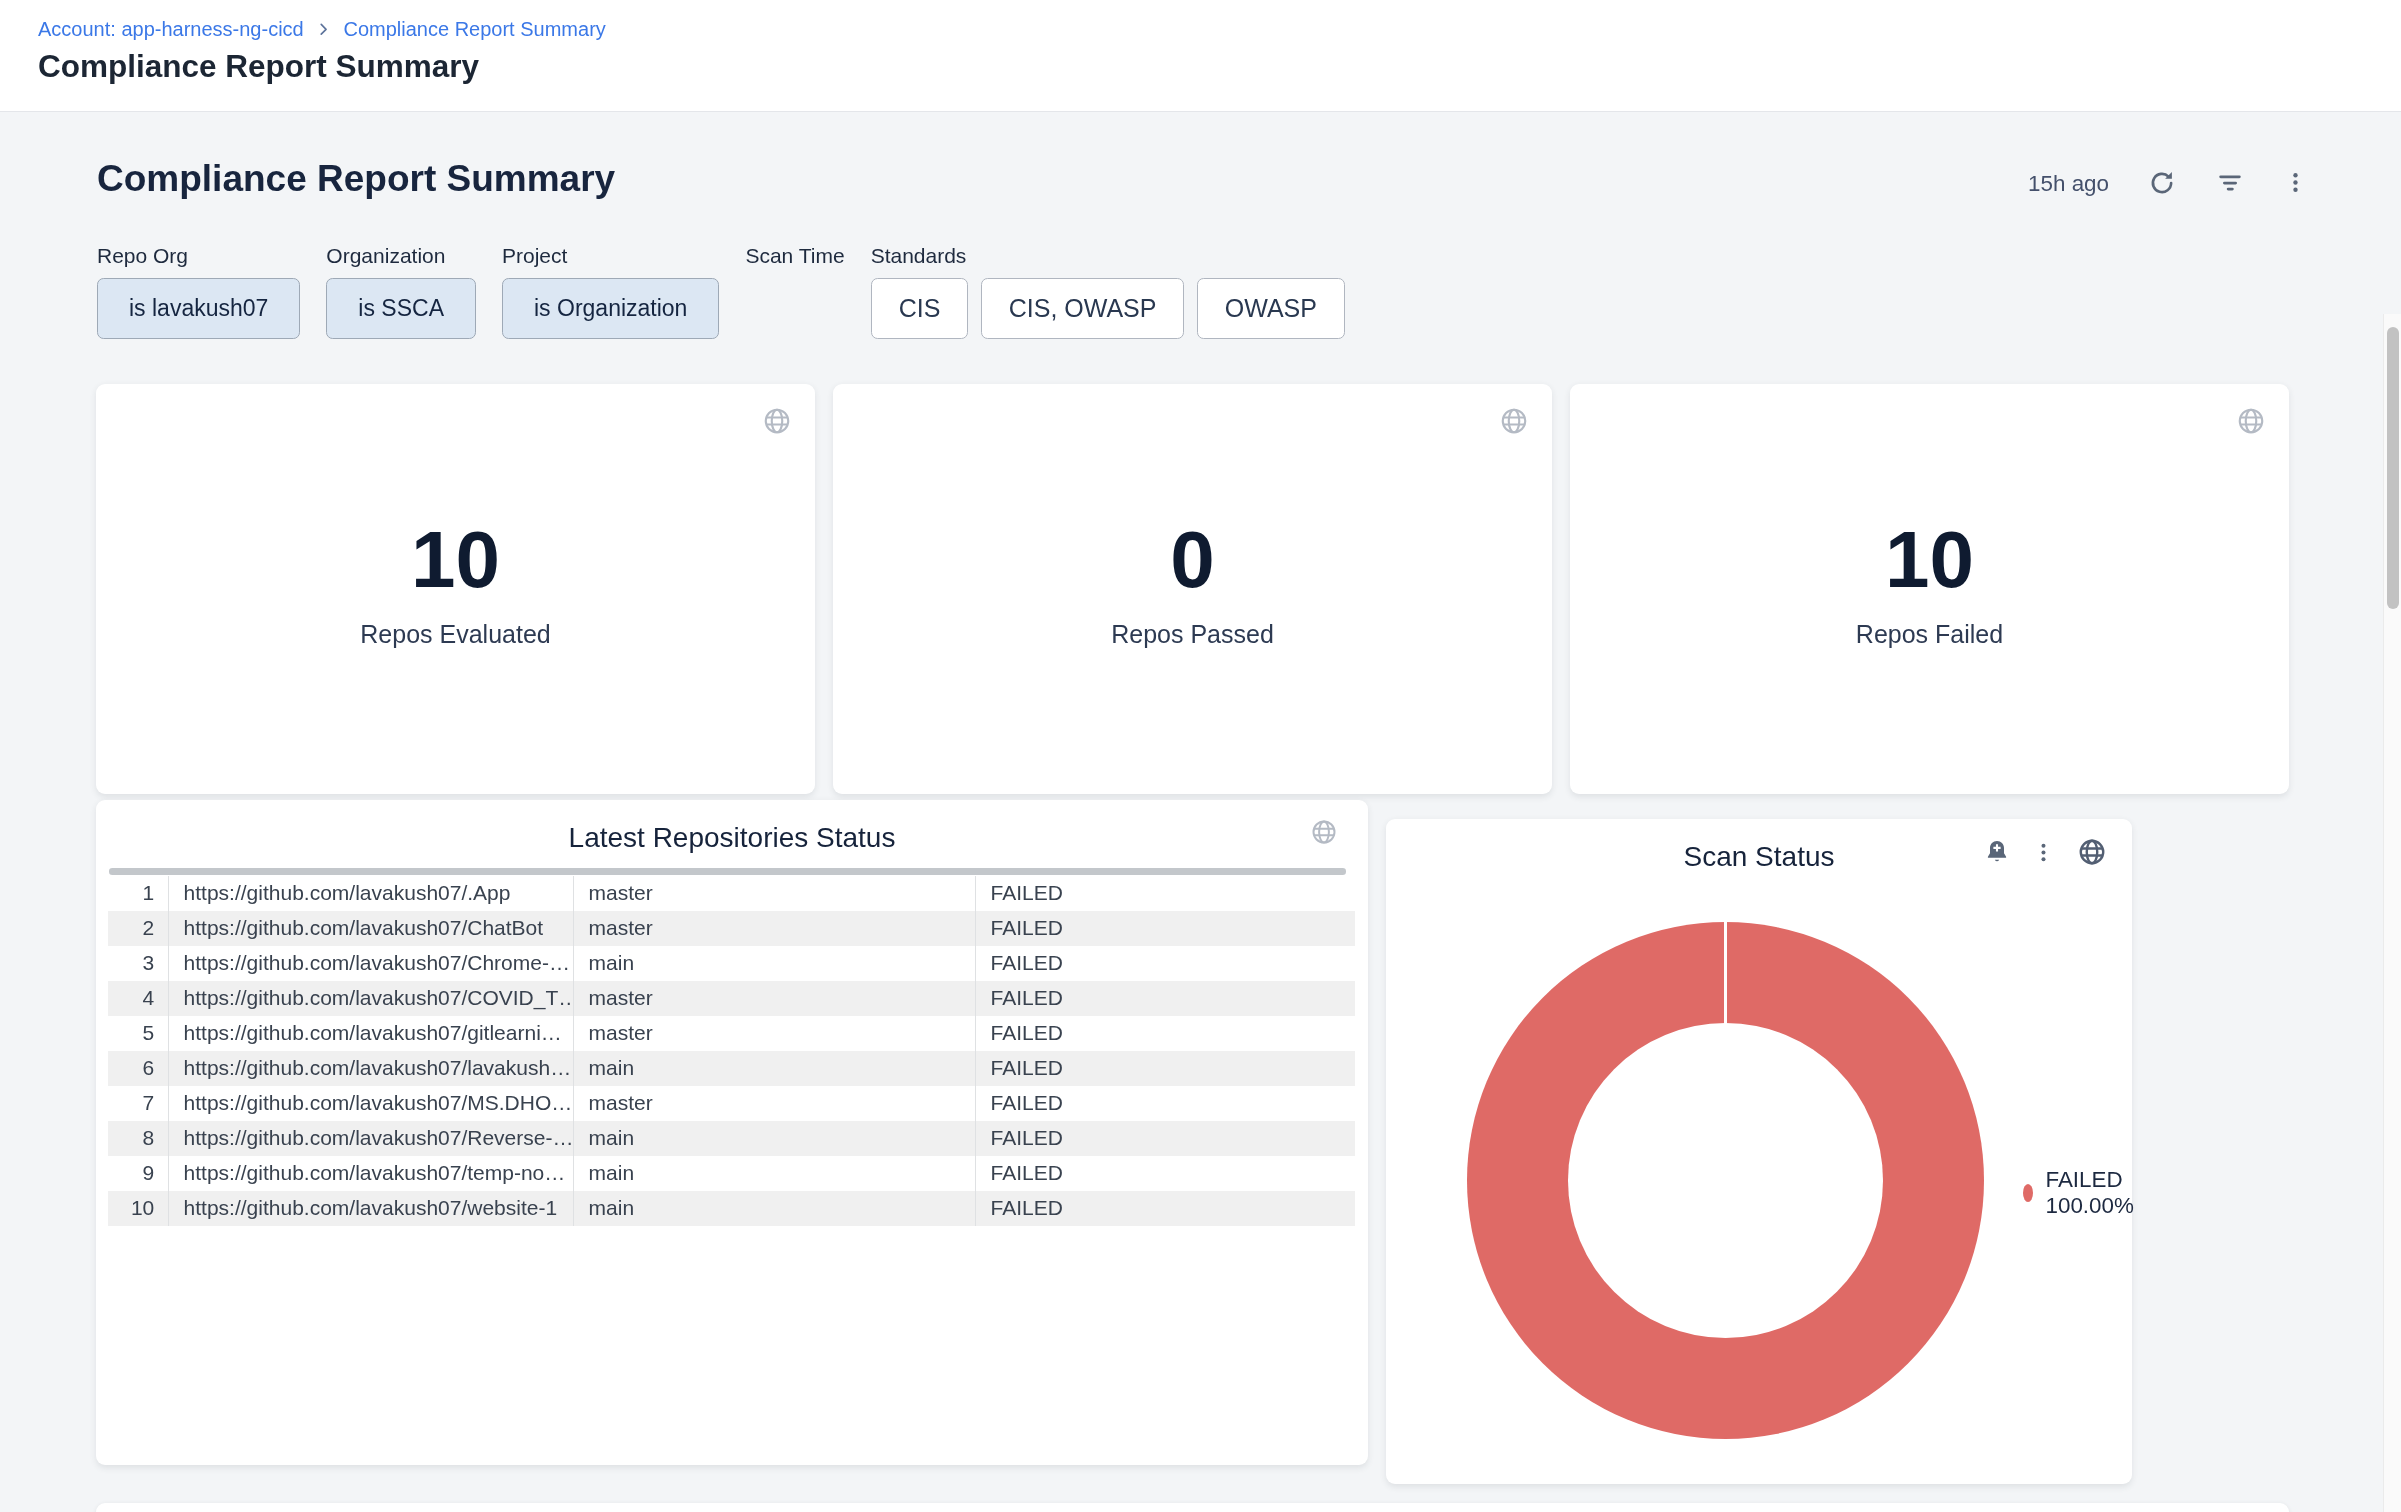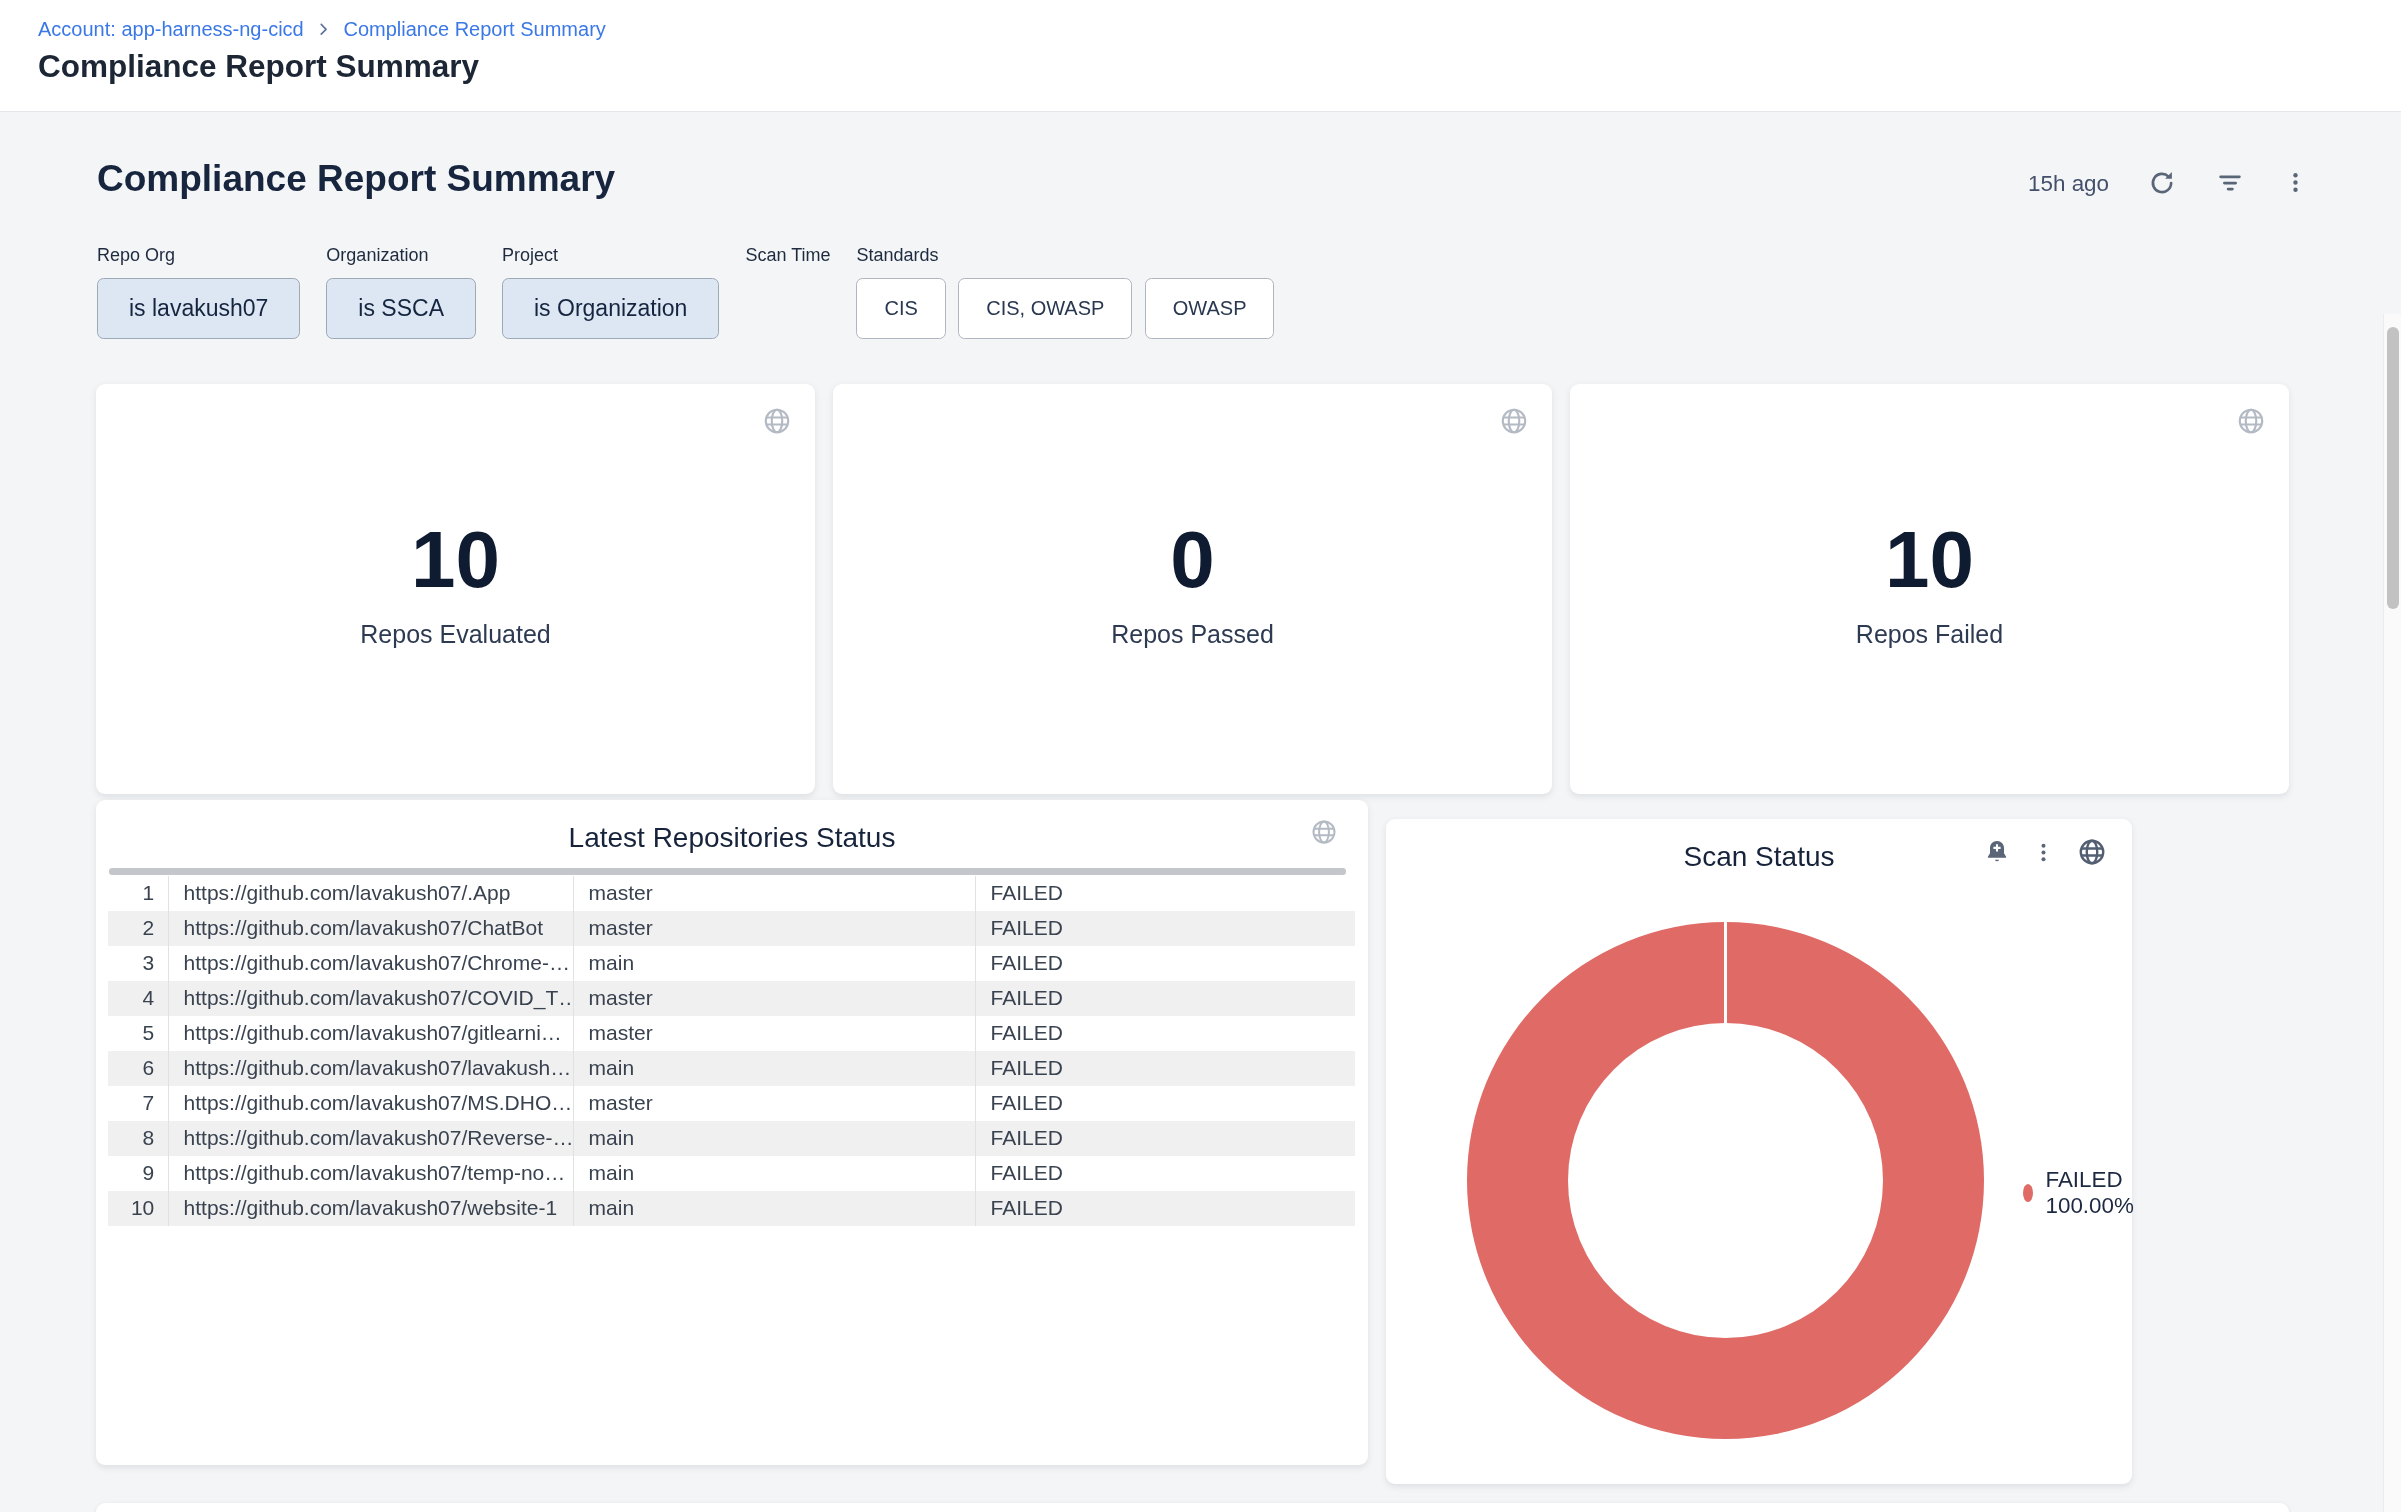--- a/index.html
+++ b/index.html
@@ -19,25 +19,25 @@
   .content { position: absolute; top: 112px; left: 0; right: 0; bottom: 0; background: #f3f5f7; }
 
   .dash-title { position: absolute; left: 97px; top: 46px; font-size: 37px; font-weight: 600; color: #18253e; }
 
   .meta { position: absolute; top: 53px; right: 93px; height: 38px; display: flex; align-items: center; gap: 38px; color: #5a6678; }
   .meta .ago { font-size: 22.4px; color: #44506b; }
   .icon-btn { background: none; border: none; cursor: pointer; color: #5a6678; display: flex; align-items: center; padding: 0; }
 
   
   .filters { position: absolute; left: 97px; top: 133px; display: flex; gap: 26px; align-items: flex-start; }
-  .fgroup .flabel { font-size: 18px; color: #1e2a3e; margin-bottom: 11.6px; line-height: 21px; }
+  .fgroup .flabel { font-size: 21px; color: #1e2a3e; margin-bottom: 11.6px; line-height: 21px; }
   .chip { height: 61px; display: inline-flex; align-items: center; padding: 0 31px; font-size: 23px; color: #152540;
     background: #dce7f3; border: 1.7px solid #9ea9b6; border-radius: 6.6px; cursor: pointer; white-space: nowrap; }
   .std-row { display: flex; gap: 12.4px; }
-  .std-btn { height: 61px; display: inline-flex; align-items: center; padding: 4px 27px; font-size: 20px; color: #293850;
+  .std-btn { height: 61px; display: inline-flex; align-items: center; padding: 4px 27px; font-size: 25px; color: #293850;
     background: #ffffff; border: 1.7px solid #b0b6c0; border-radius: 6.6px; cursor: pointer; white-space: nowrap; }
 
   
   .tiles { position: absolute; left: 96px; top: 272px; display: flex; gap: 18px; }
   .tile { position: relative; width: 719px; height: 410px; background: #fff; border-radius: 9px;
     box-shadow: 0 2.5px 6.6px rgba(45,55,72,0.10); display: flex; flex-direction: column; align-items: center; padding-top: 134px; }
   .tile-globe { position: absolute; top: 21.6px; right: 23px; color: #b4bac4; cursor: pointer; }
   .tile-value { font-size: 80px; font-weight: 600; color: #0f1b30; line-height: 1.05; }
   .tile-label { font-size: 25px; color: #2d3a52; margin-top: 18px; }
 

